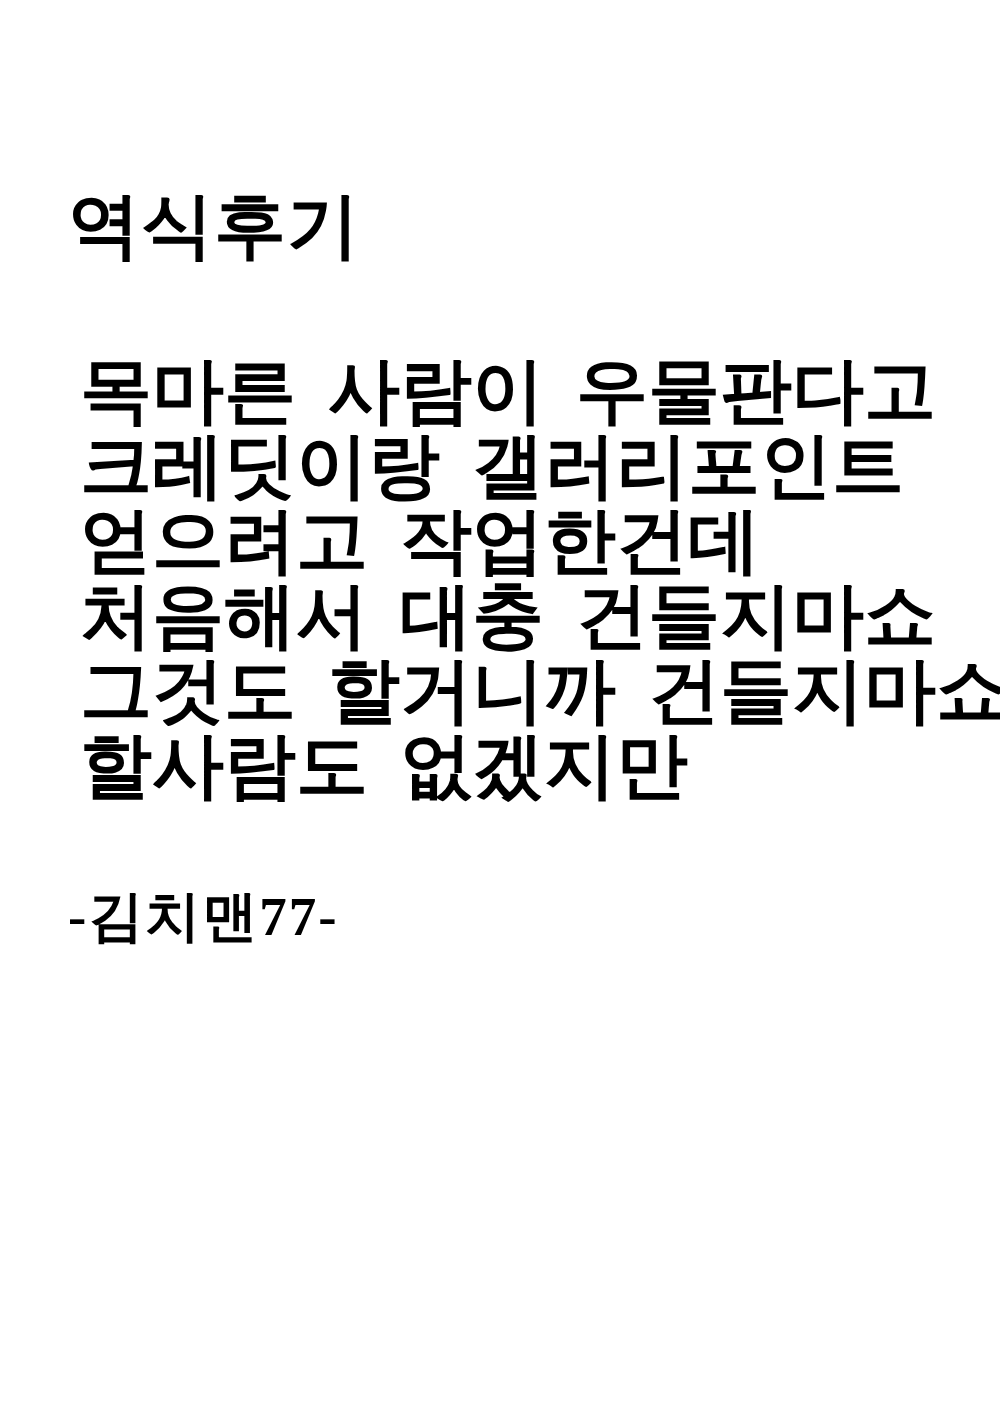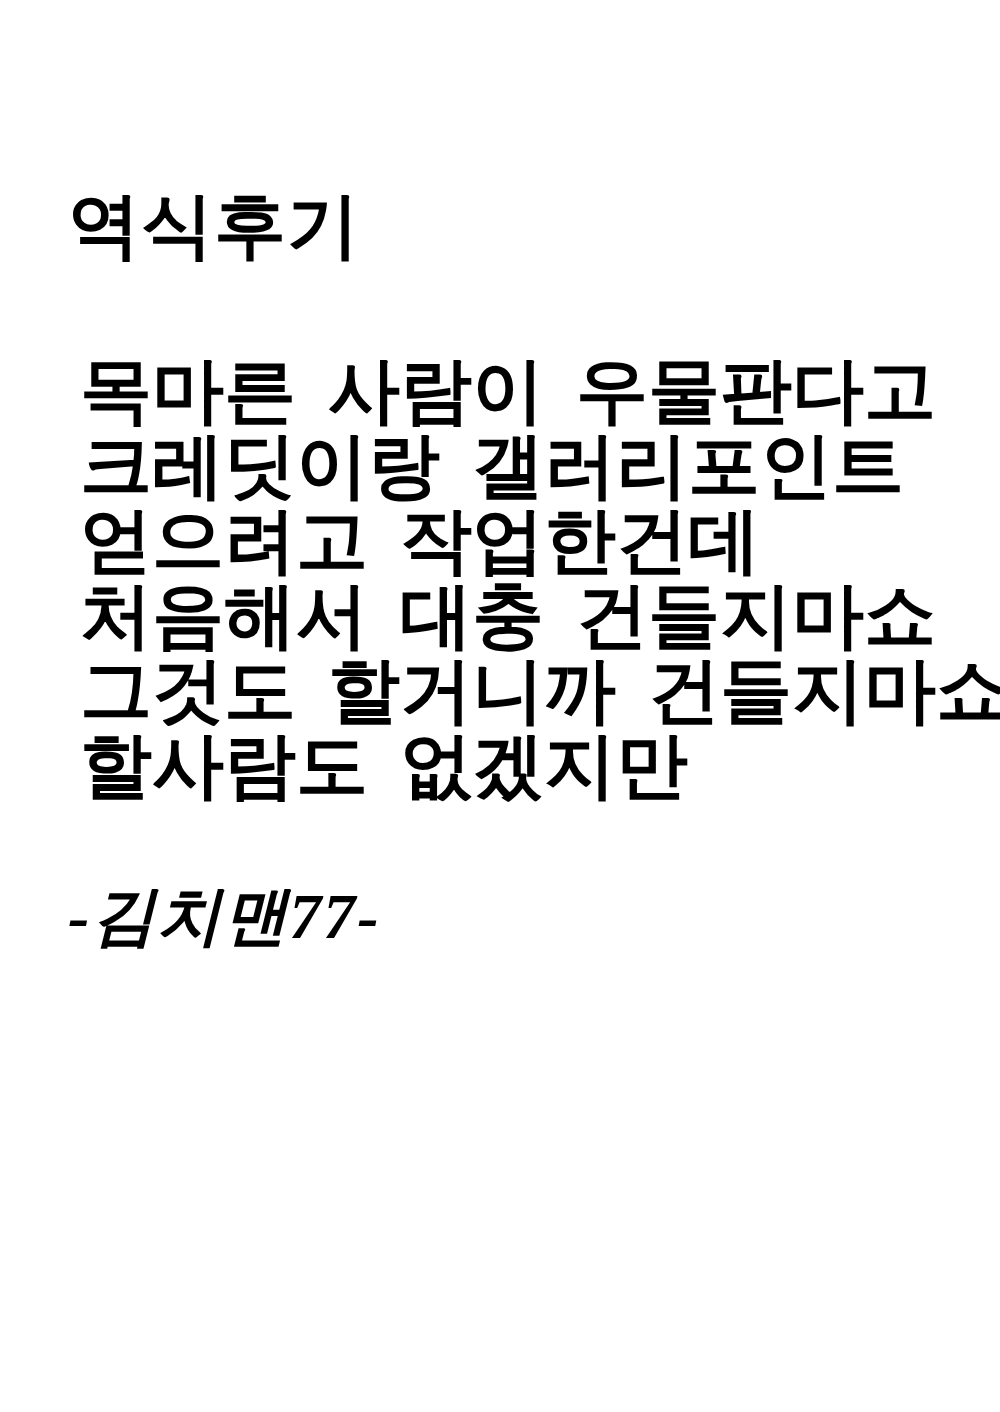--- a/index.html
+++ b/index.html
@@ -31,24 +31,23 @@
     .body-text p {
       margin: 0;
       font-size: 72px;
       line-height: 75px;
       white-space: nowrap;
       word-spacing: 14px;
       letter-spacing: 0px;
     }
     .signature {
       margin: 75px 0 0 0;
-      font-size: 64px;
+      font-size: 55px;
       line-height: 75px;
       letter-spacing: 2px;
-      font-style: italic;
     }
   </style>
 </head>
 <body>
 
 <div class="page">
   <h1 class="title">역식후기</h1>
 
   <div class="body-text">
     <p>목마른 사람이 우물판다고</p>

